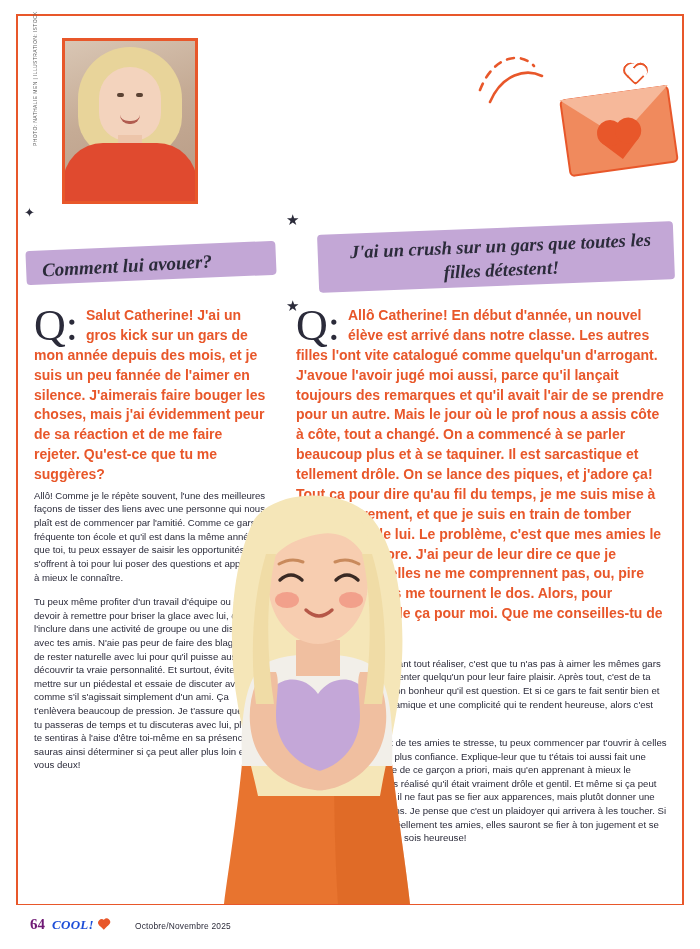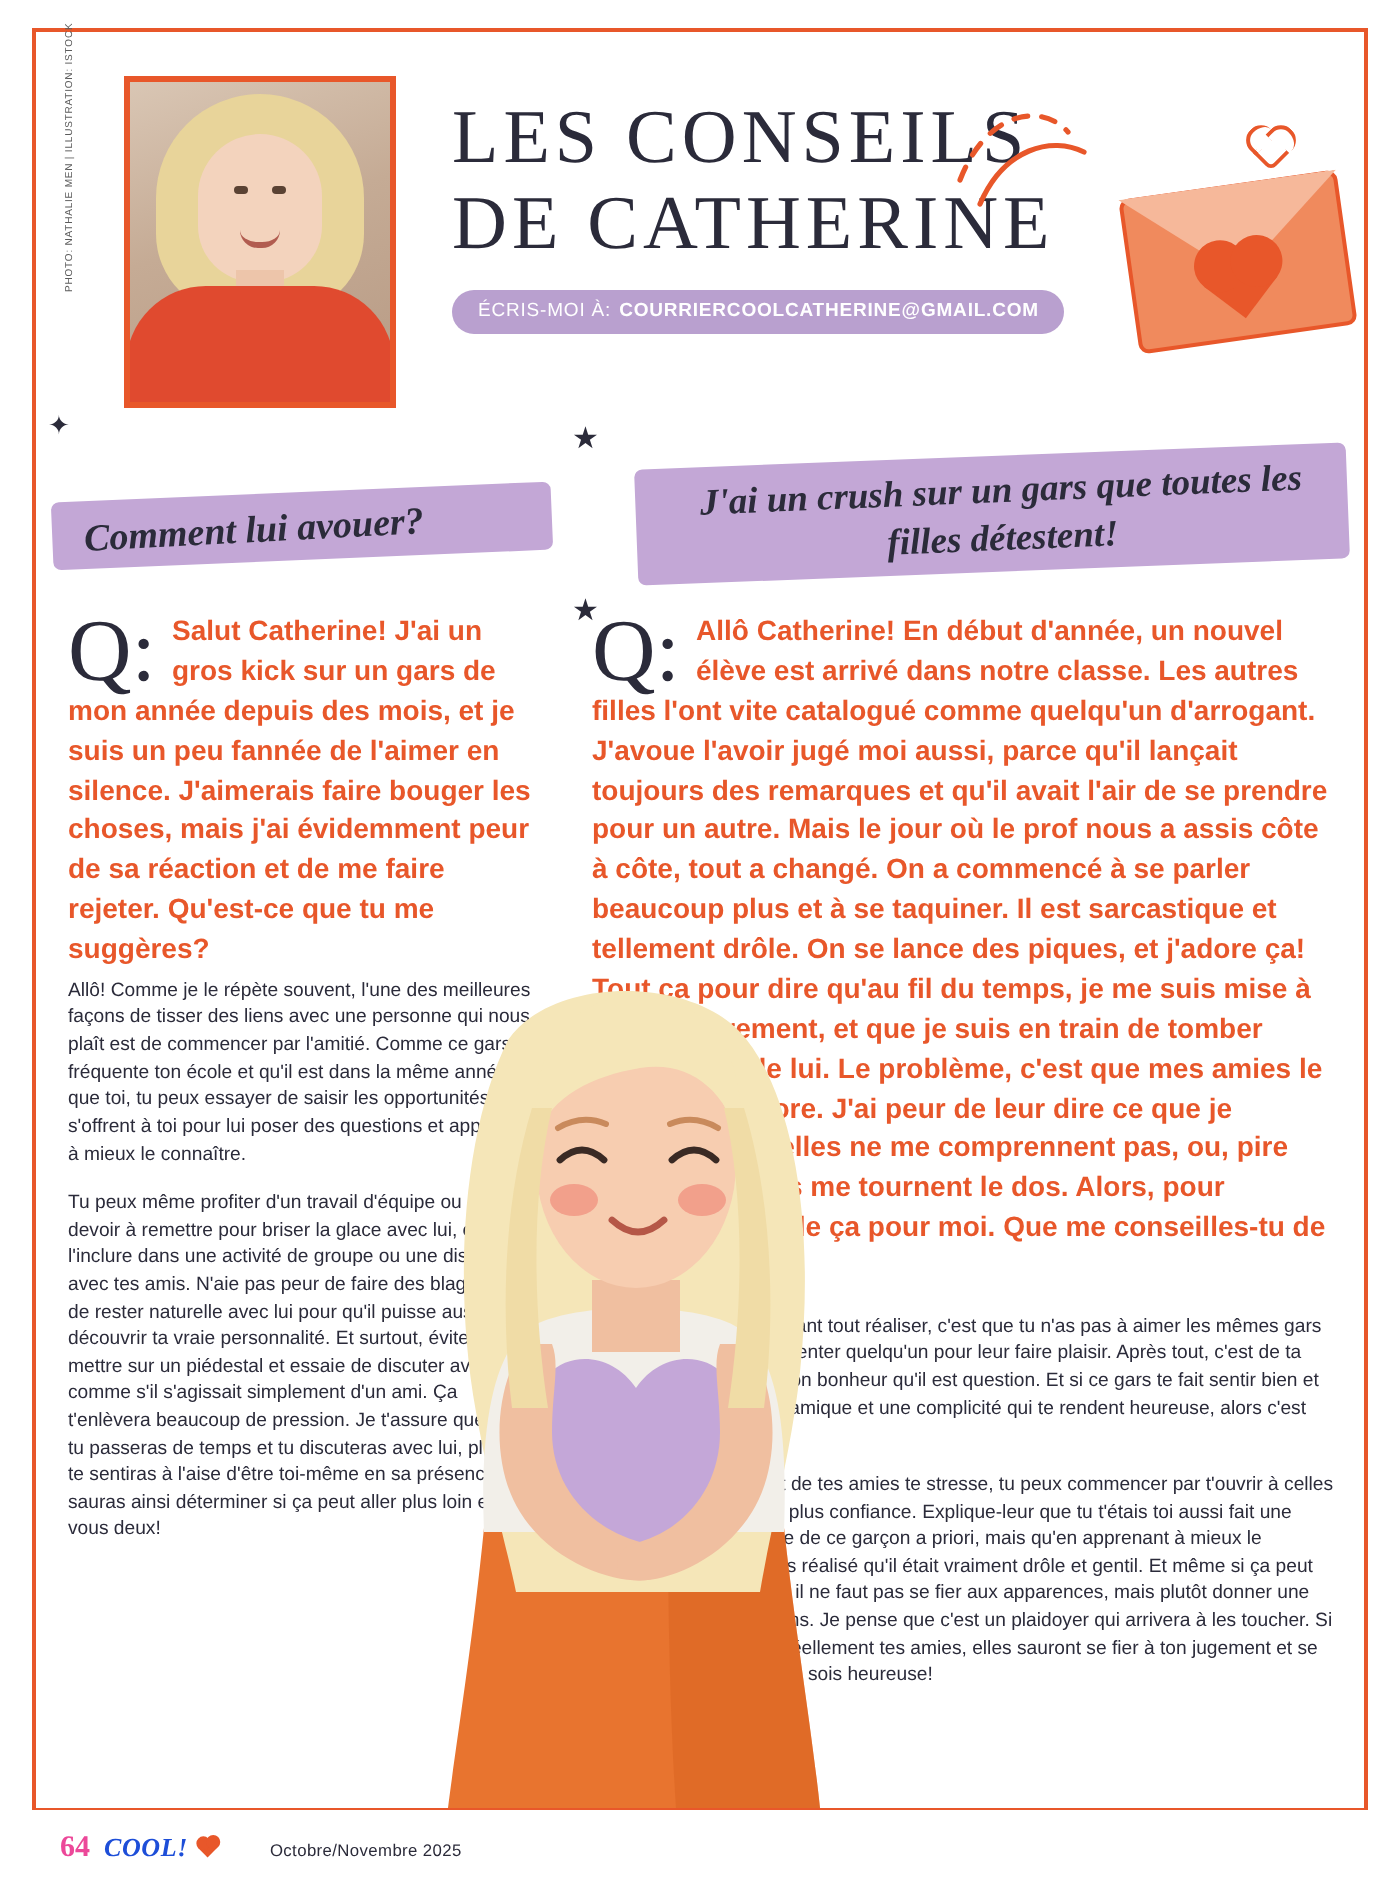--- a/index.html
+++ b/index.html
@@ -291,21 +291,21 @@
     position: absolute;
     left: 30px; bottom: 16px;
     display: flex;
     align-items: baseline;
     gap: 7px;
   }
   .page-num {
     font-family: "Liberation Serif", serif;
     font-weight: 700;
     font-size: 15px;
-    color: #ec4899;
+    color: #701a75;
   }
   .mag-name {
     font-family: "Liberation Serif", serif;
     font-weight: 700;
     font-style: italic;
     font-size: 13px;
     color: #1d4ed8;
     letter-spacing: 0.3px;
   }
   .issue {
@@ -342,28 +342,20 @@
     <div class="bg"></div>
     <div class="hair"></div>
     <div class="face"></div>
     <div class="eye l"></div>
     <div class="eye r"></div>
     <div class="smile"></div>
     <div class="neck"></div>
     <div class="body"></div>
   </div>
 
-  <div class="title-block">
-    <div class="title-line">LES CONSEILS</div>
-    <div class="title-line">DE CATHERINE</div>
-    <div class="email-pill">
-      <span class="lbl">ÉCRIS-MOI À:</span>
-      <span class="addr">COURRIERCOOLCATHERINE@GMAIL.COM</span>
-    </div>
-  </div>
 
   <svg class="swirl" viewBox="0 0 80 60">
     <path d="M4 40 C 18 4, 46 2, 58 16" stroke="#e8572a" stroke-width="2.6" fill="none" stroke-linecap="round" stroke-dasharray="7 7"></path>
     <path d="M14 52 C 26 24, 50 18, 66 26" stroke="#e8572a" stroke-width="2.6" fill="none" stroke-linecap="round"></path>
   </svg>
   <div class="mini-heart"></div>
 
   <div class="envelope">
     <div class="env-body"></div>
     <div class="env-flap"></div>

